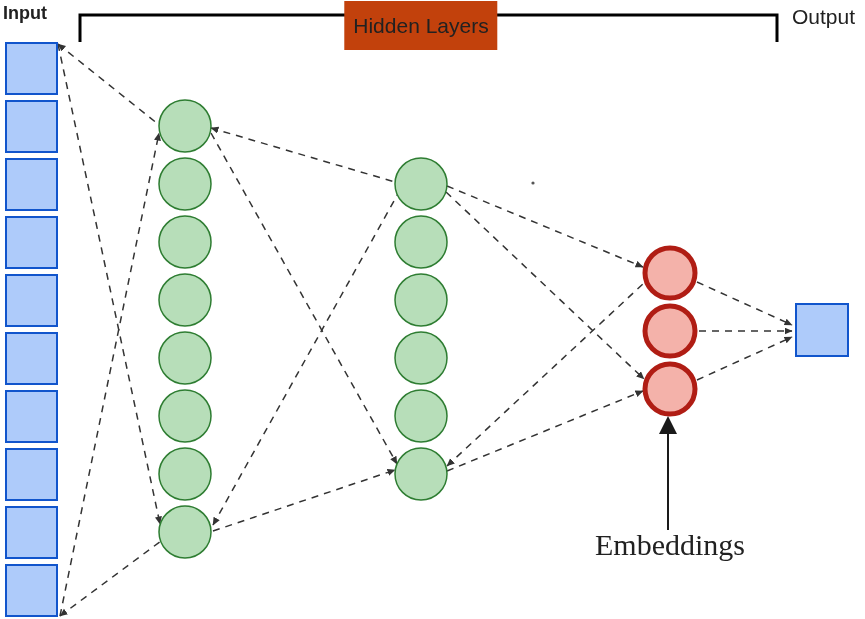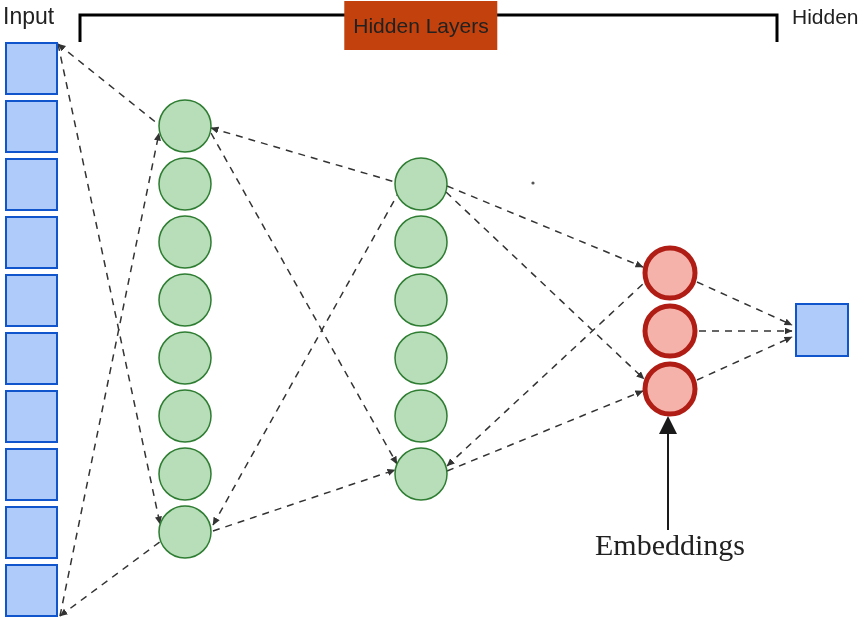--- a/index.html
+++ b/index.html
@@ -11,21 +11,21 @@
     font-family:"Liberation Sans",sans-serif;
   }
   .canvas svg{position:absolute;left:0;top:0;}
   .label{
     position:absolute;
     color:#212121;
     white-space:nowrap;
     font-family:"Liberation Sans",sans-serif;
     line-height:1.2;
   }
-  .label-input{left:3px;top:3px;font-size:23px;}
+  .label-input{left:3px;top:3px;font-size:18px;font-weight:bold;}
   .label-hidden{
     left:421px;top:1px;
     transform:translateX(-50%);
     font-size:21px;
     background:#c2410c;
     padding:12px 9px;
   }
   .label-output{left:792px;top:4px;font-size:21px;}
   .label-embeddings{
     left:670px;top:527px;
@@ -98,15 +98,15 @@
     <g>
       <line x1="668" y1="530" x2="668" y2="432" stroke-width="2" stroke="#1a1a1a"></line>
       <polygon points="668,416 659,434 677,434" fill="#1a1a1a"></polygon>
     </g>
 
     <circle cx="533" cy="183" r="1.6" fill="#555555"></circle>
   </svg>
 
   <div class="label label-input" style="color: rgb(33, 33, 33);">Input</div>
   <div class="label label-hidden" style="color: rgb(33, 33, 33);">Hidden Layers</div>
-  <div class="label label-output" style="color: rgb(33, 33, 33);">Hidden</div>
+  <div class="label label-output" style="color: rgb(33, 33, 33);">Output</div>
   <div class="label label-embeddings" style="color: rgb(33, 33, 33); font-family: Liberation Serif, serif;">Embeddings</div>
 </div>
 
 </body></html>

